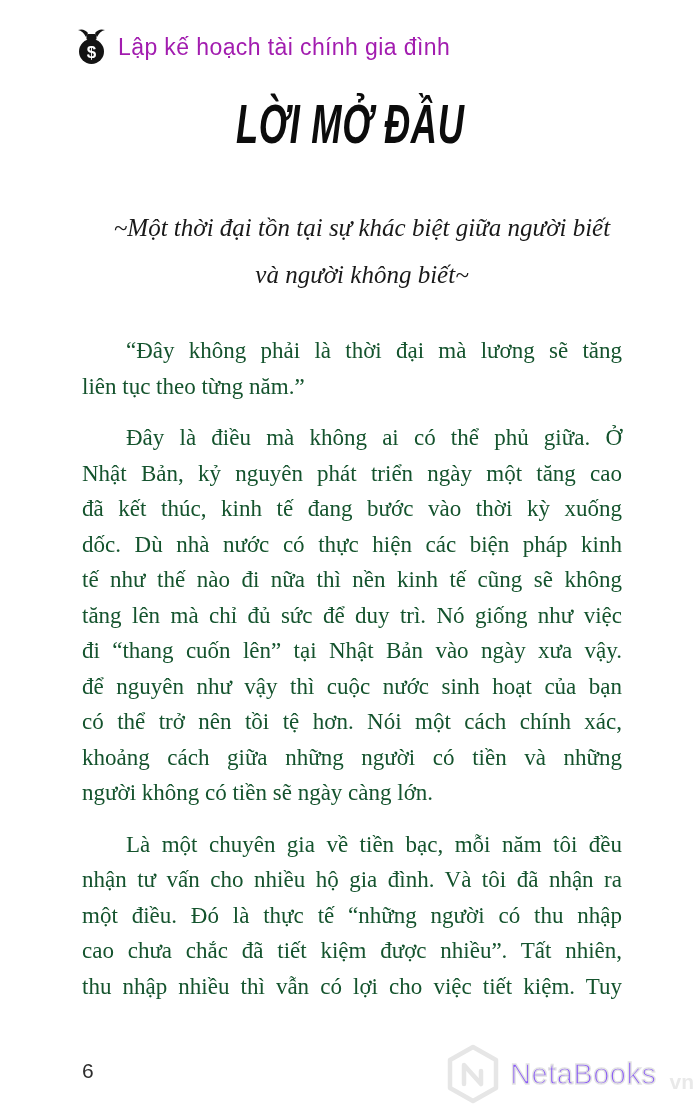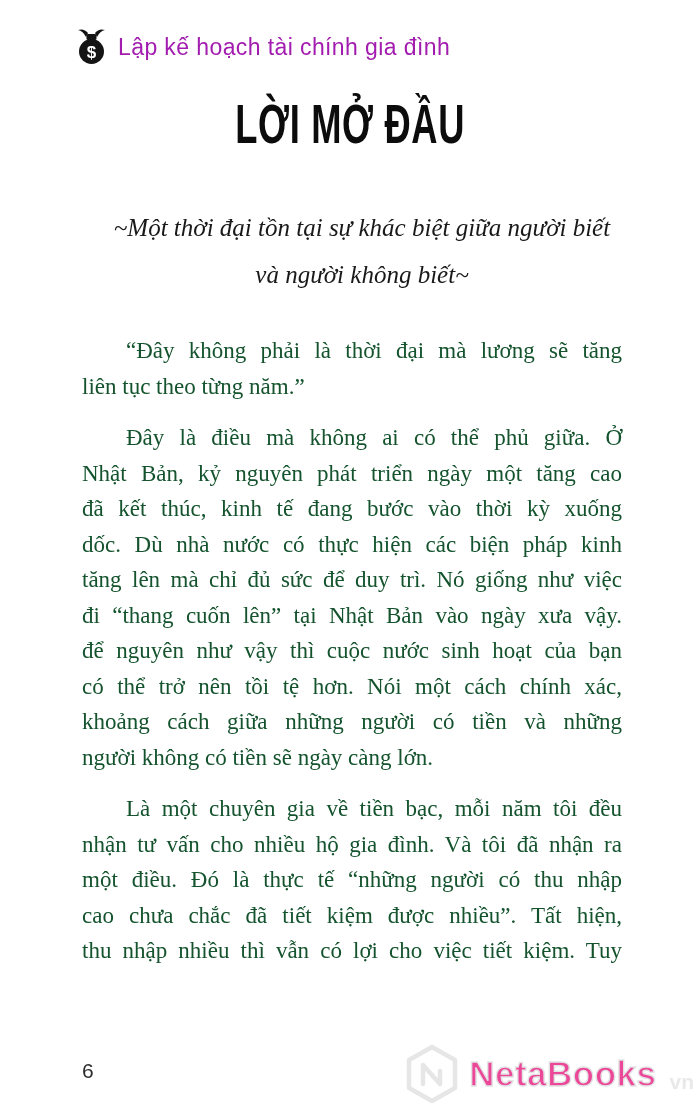--- a/index.html
+++ b/index.html
@@ -16,21 +16,21 @@
   }
   .moneybag { width:31px; height:36px; display:inline-block; }
   .book-title {
     font-family:"Liberation Sans","DejaVu Sans",sans-serif;
     font-size:23px; color:#a21caf; letter-spacing:0.4px;
   }
 
   
   .chapter-title {
     position:absolute; top:94px; left:0; width:100%;
-    text-align:center; line-height:60px;
+    text-align:center; line-height:60px;font-style:italic;
   }
   .chapter-title span {
     display:inline-block; transform:scaleX(0.66); transform-origin:center;
     font-family:"Liberation Sans","DejaVu Sans",sans-serif;
     font-weight:700; font-size:55px; color:#0c0c0c; letter-spacing:1px;
     white-space:nowrap;
   }
 
   
   .epigraph {
@@ -55,22 +55,22 @@
     font-family:"Liberation Sans","DejaVu Sans",sans-serif;
     font-size:21px; color:#2d2d2d;
   }
   .watermark {
     position:absolute; right:6px; top:1044px;
     display:flex; align-items:center; gap:9px;
   }
   .wm-logo { width:56px; height:60px; }
   .wm-brand {
     font-family:"Liberation Sans","DejaVu Sans",sans-serif;
-    font-weight:700; font-size:35px; letter-spacing:0.5px;
-    color:#ec4899; -webkit-text-stroke:1.4px #e3e3e3;
+    font-weight:400; font-size:29px; letter-spacing:0.5px;
+    color:#8b5cf6; -webkit-text-stroke:1.4px #e3e3e3;
   }
   .wm-suffix {
     font-family:"Liberation Sans","DejaVu Sans",sans-serif;
     font-weight:700; font-size:21px; color:#e9e9e9; margin-left:4px;
     align-self:flex-end; padding-bottom:10px;
   }
 </style>
 </head>
 <body>
 
@@ -103,33 +103,34 @@
     <div class="para">
       <div class="line first">“Đây không phải là thời đại mà lương sẽ tăng</div>
       <div class="line end">liên tục theo từng năm.”</div>
     </div>
 
     <div class="para">
       <div class="line first">Đây là điều mà không ai có thể phủ giữa. Ở</div>
       <div class="line">Nhật Bản, kỷ nguyên phát triển ngày một tăng cao</div>
       <div class="line">đã kết thúc, kinh tế đang bước vào thời kỳ xuống</div>
       <div class="line">dốc. Dù nhà nước có thực hiện các biện pháp kinh</div>
+      <div class="line">tế như thế nào đi nữa thì nền kinh tế cũng sẽ không</div>
       <div class="line">tăng lên mà chỉ đủ sức để duy trì. Nó giống như việc</div>
       <div class="line">đi “thang cuốn lên” tại Nhật Bản vào ngày xưa vậy.</div>
       <div class="line">để nguyên như vậy thì cuộc nước sinh hoạt của bạn</div>
       <div class="line">có thể trở nên tồi tệ hơn. Nói một cách chính xác,</div>
       <div class="line">khoảng cách giữa những người có tiền và những</div>
       <div class="line end">người không có tiền sẽ ngày càng lớn.</div>
     </div>
 
     <div class="para">
       <div class="line first">Là một chuyên gia về tiền bạc, mỗi năm tôi đều</div>
       <div class="line">nhận tư vấn cho nhiều hộ gia đình. Và tôi đã nhận ra</div>
       <div class="line">một điều. Đó là thực tế “những người có thu nhập</div>
-      <div class="line">cao chưa chắc đã tiết kiệm được nhiều”. Tất hiện,</div>
+      <div class="line">cao chưa chắc đã tiết kiệm được nhiều”. Tất nhiên,</div>
       <div class="line">thu nhập nhiều thì vẫn có lợi cho việc tiết kiệm. Tuy</div>
     </div>
 
   </div>
 
   <div class="pageno">6</div>
 
   <div class="watermark">
     <svg class="wm-logo" viewBox="0 0 56 60" width="56" height="60">
       <path d="M28 3 L51 16 L51 44 L28 57 L5 44 L5 16 Z" fill="none" stroke="#e6e6e6" stroke-width="4.5" stroke-linejoin="round"></path>

